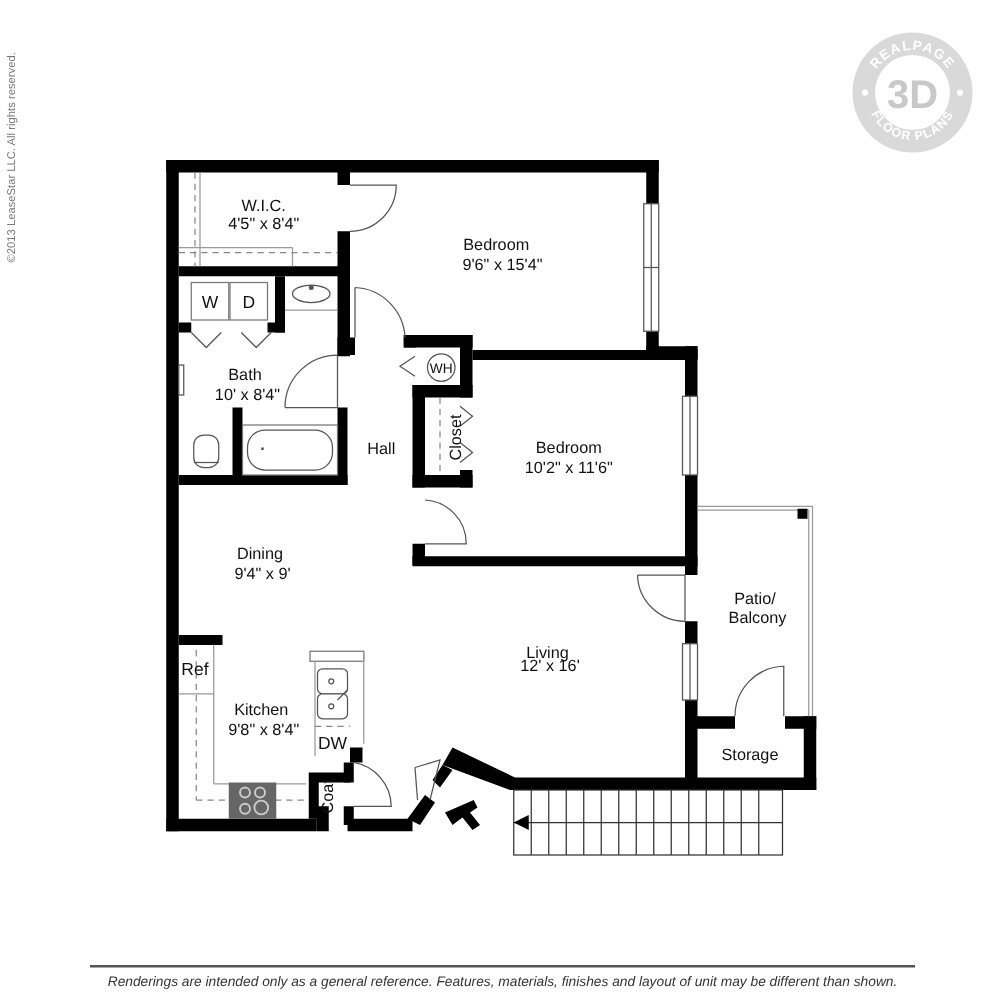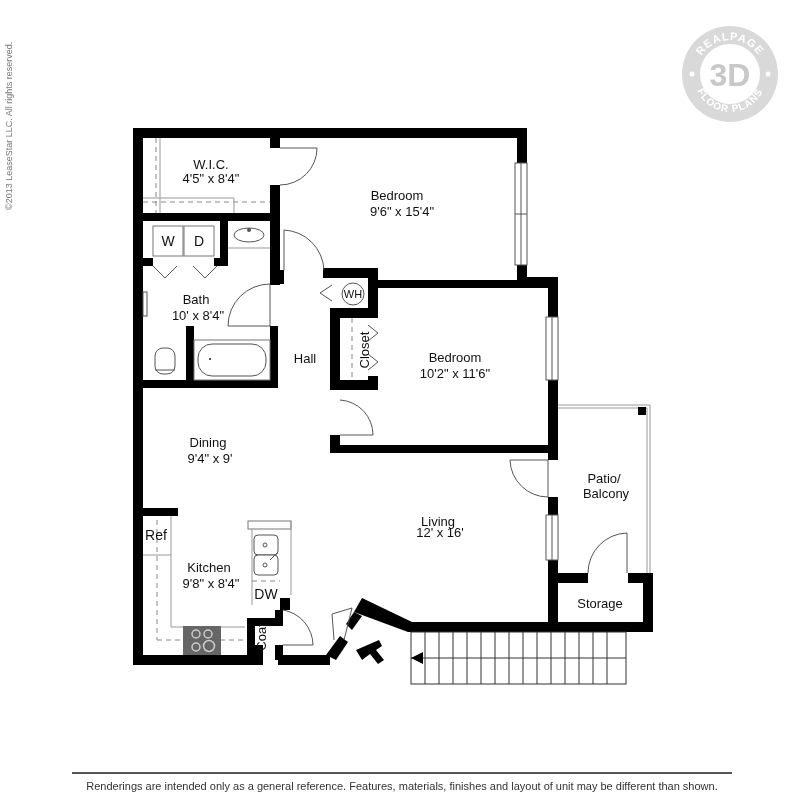--- a/index.html
+++ b/index.html
@@ -9,21 +9,21 @@
   .wall { fill: #000; }
   .thin { fill: none; stroke: #555; stroke-width: 1; }
   .thin-light { fill: none; stroke: #999; stroke-width: 1; }
   .dash { fill: none; stroke: #888; stroke-width: 1; stroke-dasharray: 5 4; }
   .room-label { font-family: "Liberation Sans", sans-serif; font-size: 13px; fill: #111; text-anchor: middle; }
   .room-dim { font-family: "Liberation Sans", sans-serif; font-size: 13px; fill: #111; text-anchor: middle; }
   .fixture-label { font-family: "Liberation Sans", sans-serif; font-size: 14px; fill: #111; text-anchor: middle; }
   .copyright { position: absolute; left: 4px; top: 210px; transform-origin: left top; transform: rotate(-90deg);
                font-size: 9px; color: #777; white-space: nowrap; }
   .disclaimer { position: absolute; left: 72px; top: 772px; width: 660px; border-top: 2px solid #555;
-                padding-top: 6px; font-size: 11px; color: #333; text-align: center; white-space: nowrap; }
+                padding-top: 6px; font-size: 11px; color: #333; text-align: center; white-space: nowrap; font-style: italic; }
   .badge { position: absolute; left: 680px; top: 24px; width: 100px; height: 100px; }
 </style>
 </head>
 <body>
 
 <div class="copyright">©2013 LeaseStar LLC. All rights reserved.</div>
 
 <svg class="badge" viewBox="0 0 100 100">
   <defs>
     <path id="arcTop" d="M 16 50 A 34 34 0 0 1 84 50"></path>

